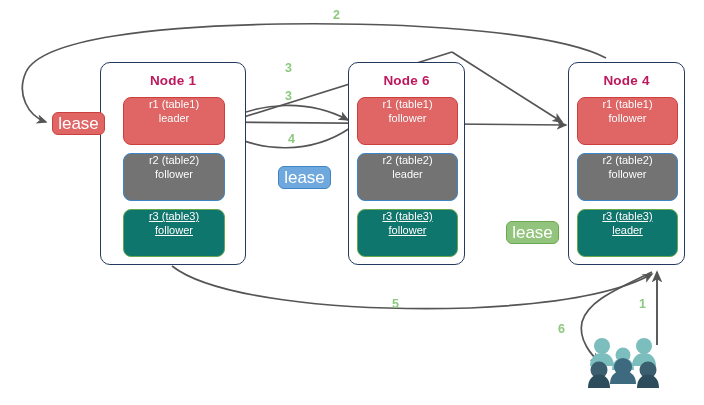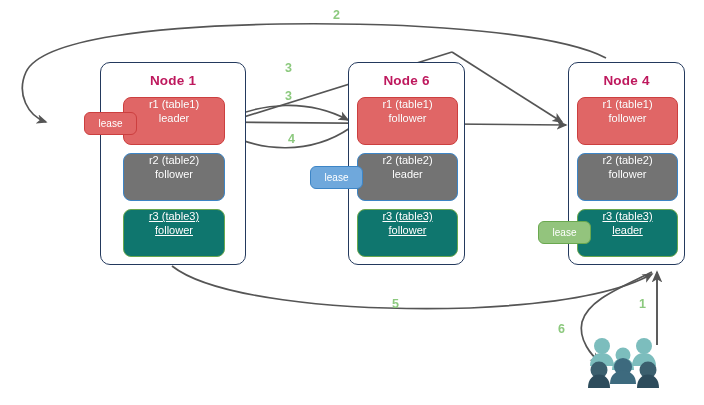--- a/index.html
+++ b/index.html
@@ -71,23 +71,22 @@
     text-decoration: underline;
   }
   .lease {
     position: absolute;
     box-sizing: border-box;
     border-radius: 6px;
     display: flex;
     align-items: center;
     justify-content: center;
     color: #ffffff;
-    font-size: 10px;
+    font-size: 17px;
     line-height: 12px;
-    margin-left: 32px;
   }
   .lease-red {
     background: #e06666;
     border: 1.6px solid #cc3f3f;
   }
   .lease-blue {
     background: #6fa8dc;
     border: 1.6px solid #3d85c6;
   }
   .lease-green {

